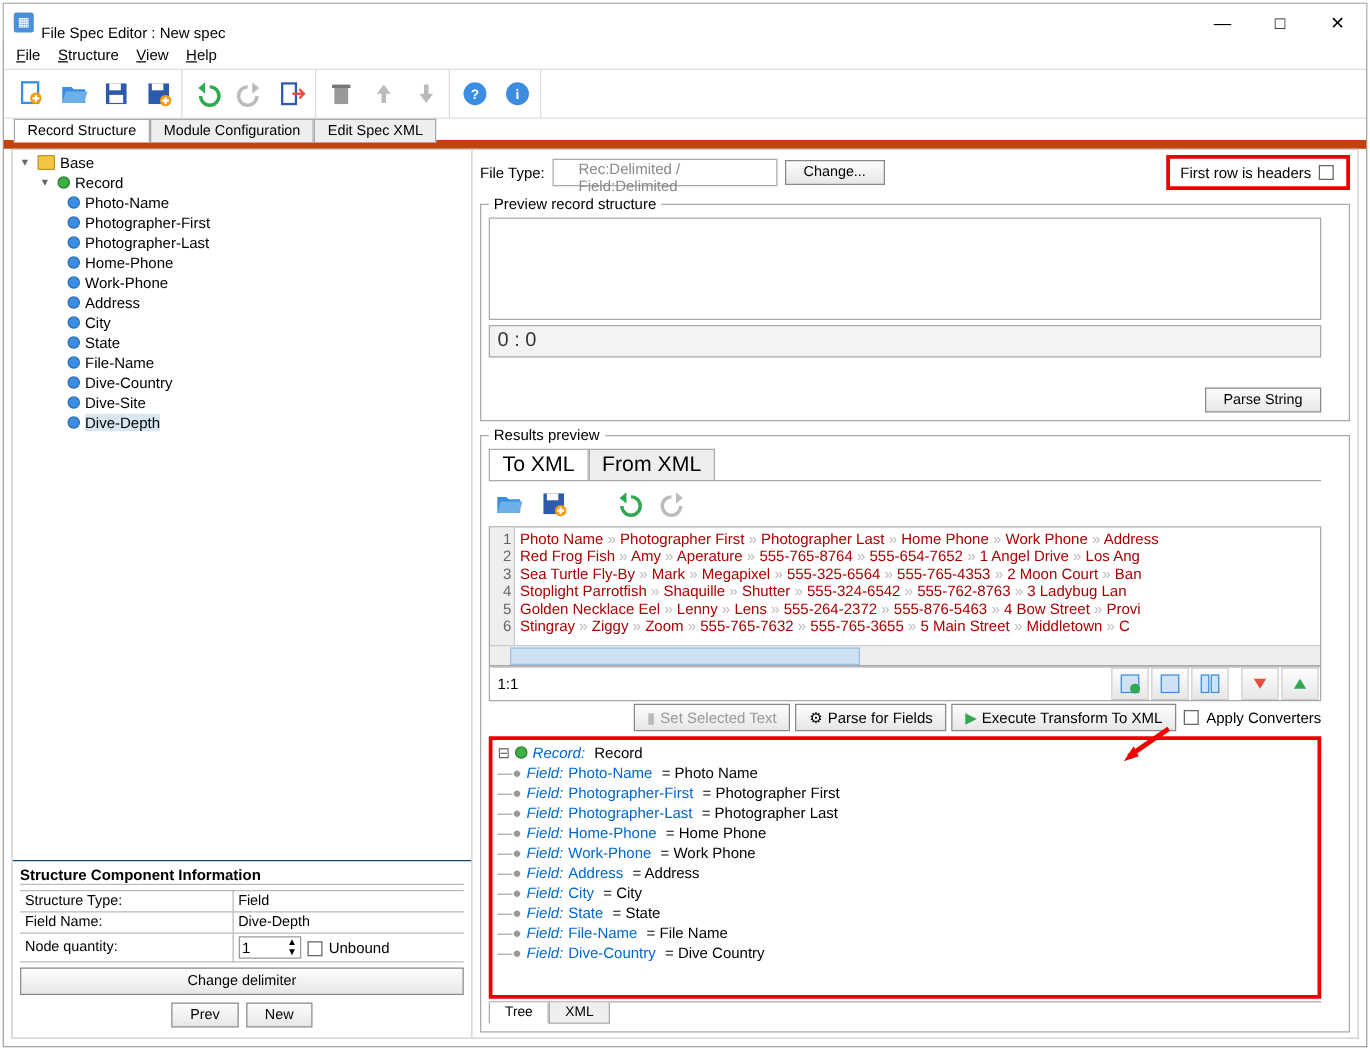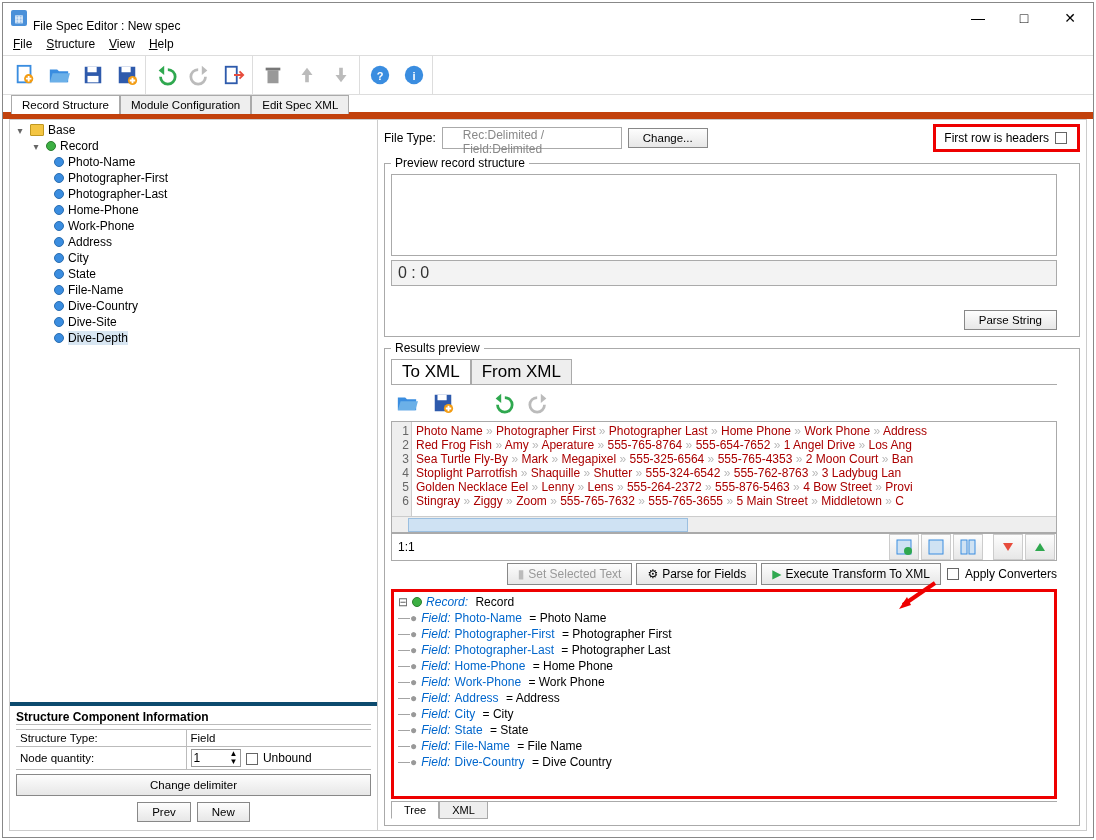--- a/index.html
+++ b/index.html
@@ -27,21 +27,21 @@
   .left { width: 368px; border-right:1px solid #ccc; display:flex; flex-direction:column; }
   .tree { flex:1; overflow:auto; padding: 2px 4px; font-size:12px; }
   .tree-row { display:flex; align-items:center; height:16px; gap:4px; white-space:nowrap;}
   .tree-row.sel span.label { background:#d8e6f2;}
   .tw { display:inline-block; width:12px; text-align:center; color:#666; font-size:10px;}
   .ic-folder { width:14px;height:12px;background:#f4c542;border:1px solid #c09820;border-radius:1px; }
   .ic-dot-g { width:10px;height:10px;border-radius:50%;background:#3cb043;border:1px solid #2a7d2e;}
   .ic-dot-b { width:10px;height:10px;border-radius:50%;background:#3a8de0;border:1px solid #2a6db0;}
   .lvl0{padding-left:0}.lvl1{padding-left:16px}.lvl2{padding-left:40px}
 
-  .sci { border-top:4px solid #0c4a6e; padding: 4px 6px 8px 6px; }
+  .sci { border-top:1px solid #0c4a6e; padding: 4px 6px 8px 6px; }
   .sci h4 { font-size:12px; font-weight:bold; margin-bottom:4px; border-bottom:1px solid #bbb;}
   .sci table { width:100%; border-collapse:collapse;}
   .sci td { border:1px solid #bbb; padding:2px 4px; font-size:11.5px;}
   .sci td:first-child{width:170px; border-left:none;}
   .sci td:last-child{border-right:none;}
   .spinner{width:50px;height:18px;border:1px solid #999;display:inline-flex;align-items:center;padding:0 2px;}
   .chk{width:12px;height:12px;border:1px solid #666;display:inline-block;vertical-align:middle;margin:0 2px;}
   .btnrow{display:flex;gap:6px;justify-content:center;margin-top:6px;}
   .btn{border:1px solid #888;background:linear-gradient(#fdfdfd,#e7e7e7);padding:3px 14px;font-size:11.5px;}
   .btn.wide{width:100%;text-align:center;padding:4px 0;}
@@ -264,20 +264,24 @@
           </div>
       </div>
 
       <div class="sci">
         <h4>Structure Component Information</h4>
         <table>
           <tbody>
               <tr>
                 <td>Structure Type:</td>
                 <td>Field</td>
+              </tr>
+          <tr>
+                <td>Field Name:</td>
+                <td>Dive-Depth</td>
               </tr>
           <tr>
                 <td>Node quantity:</td>
               <td>
                 <span class="spinner">
                     <span>1</span>
                     <span style="margin-left:auto;font-size:8px;line-height:8px;">▲<br>▼</span>
                   </span>
                 <span class="chk"></span>
                 <span>Unbound</span>

